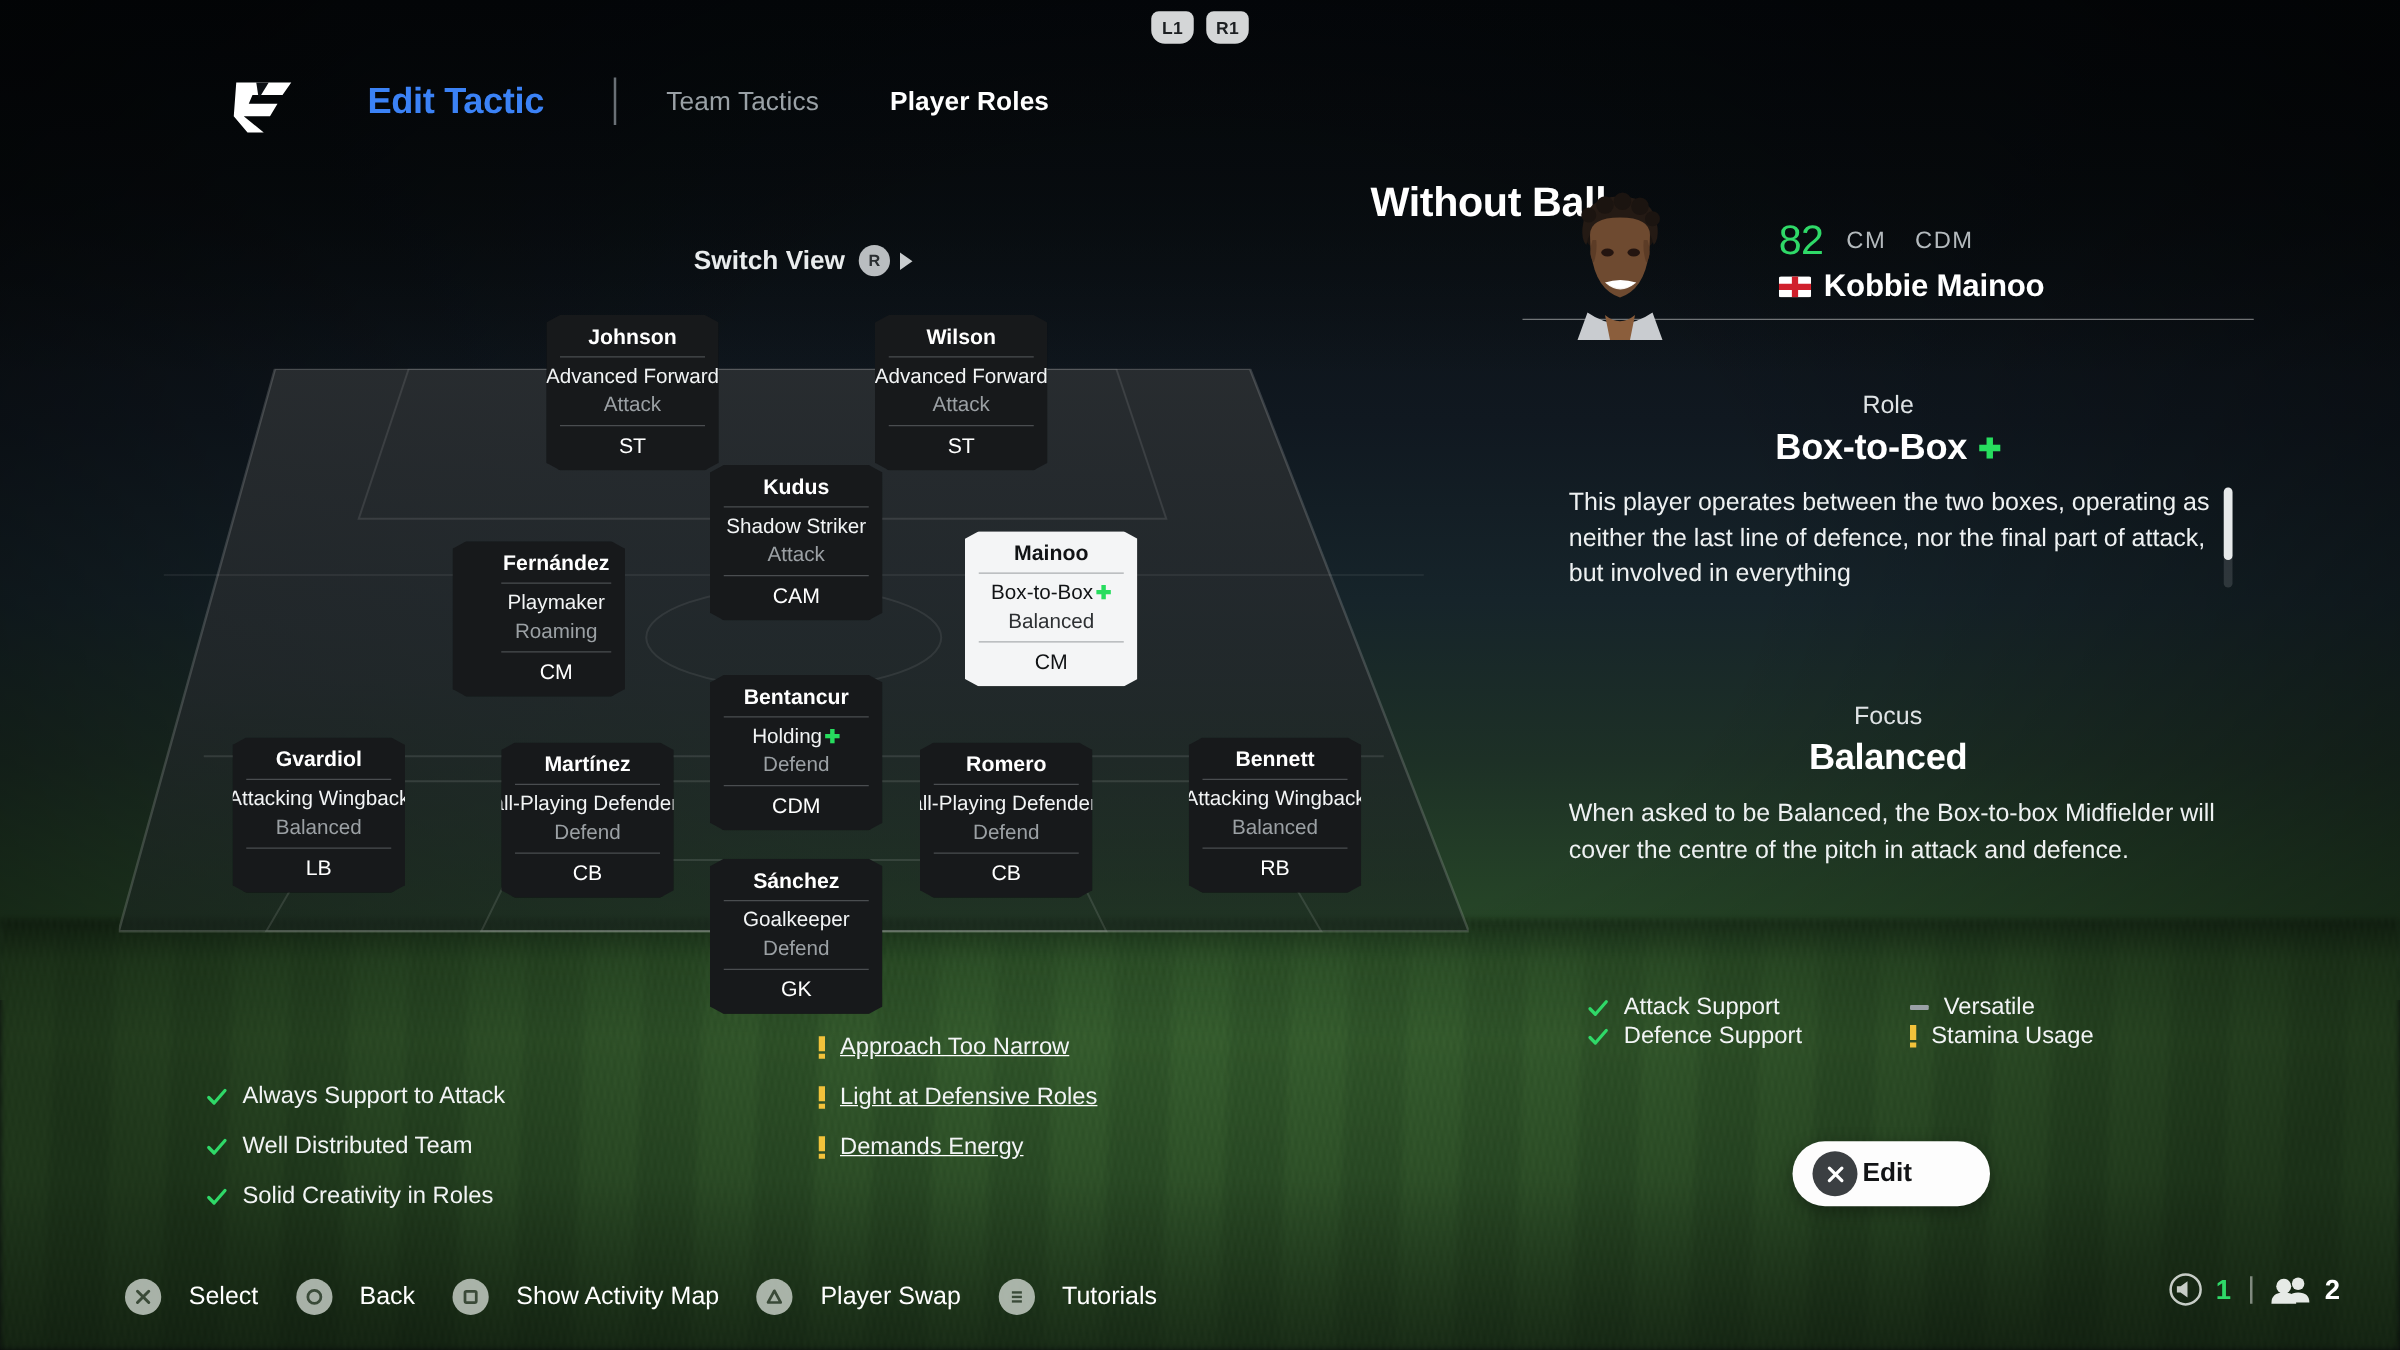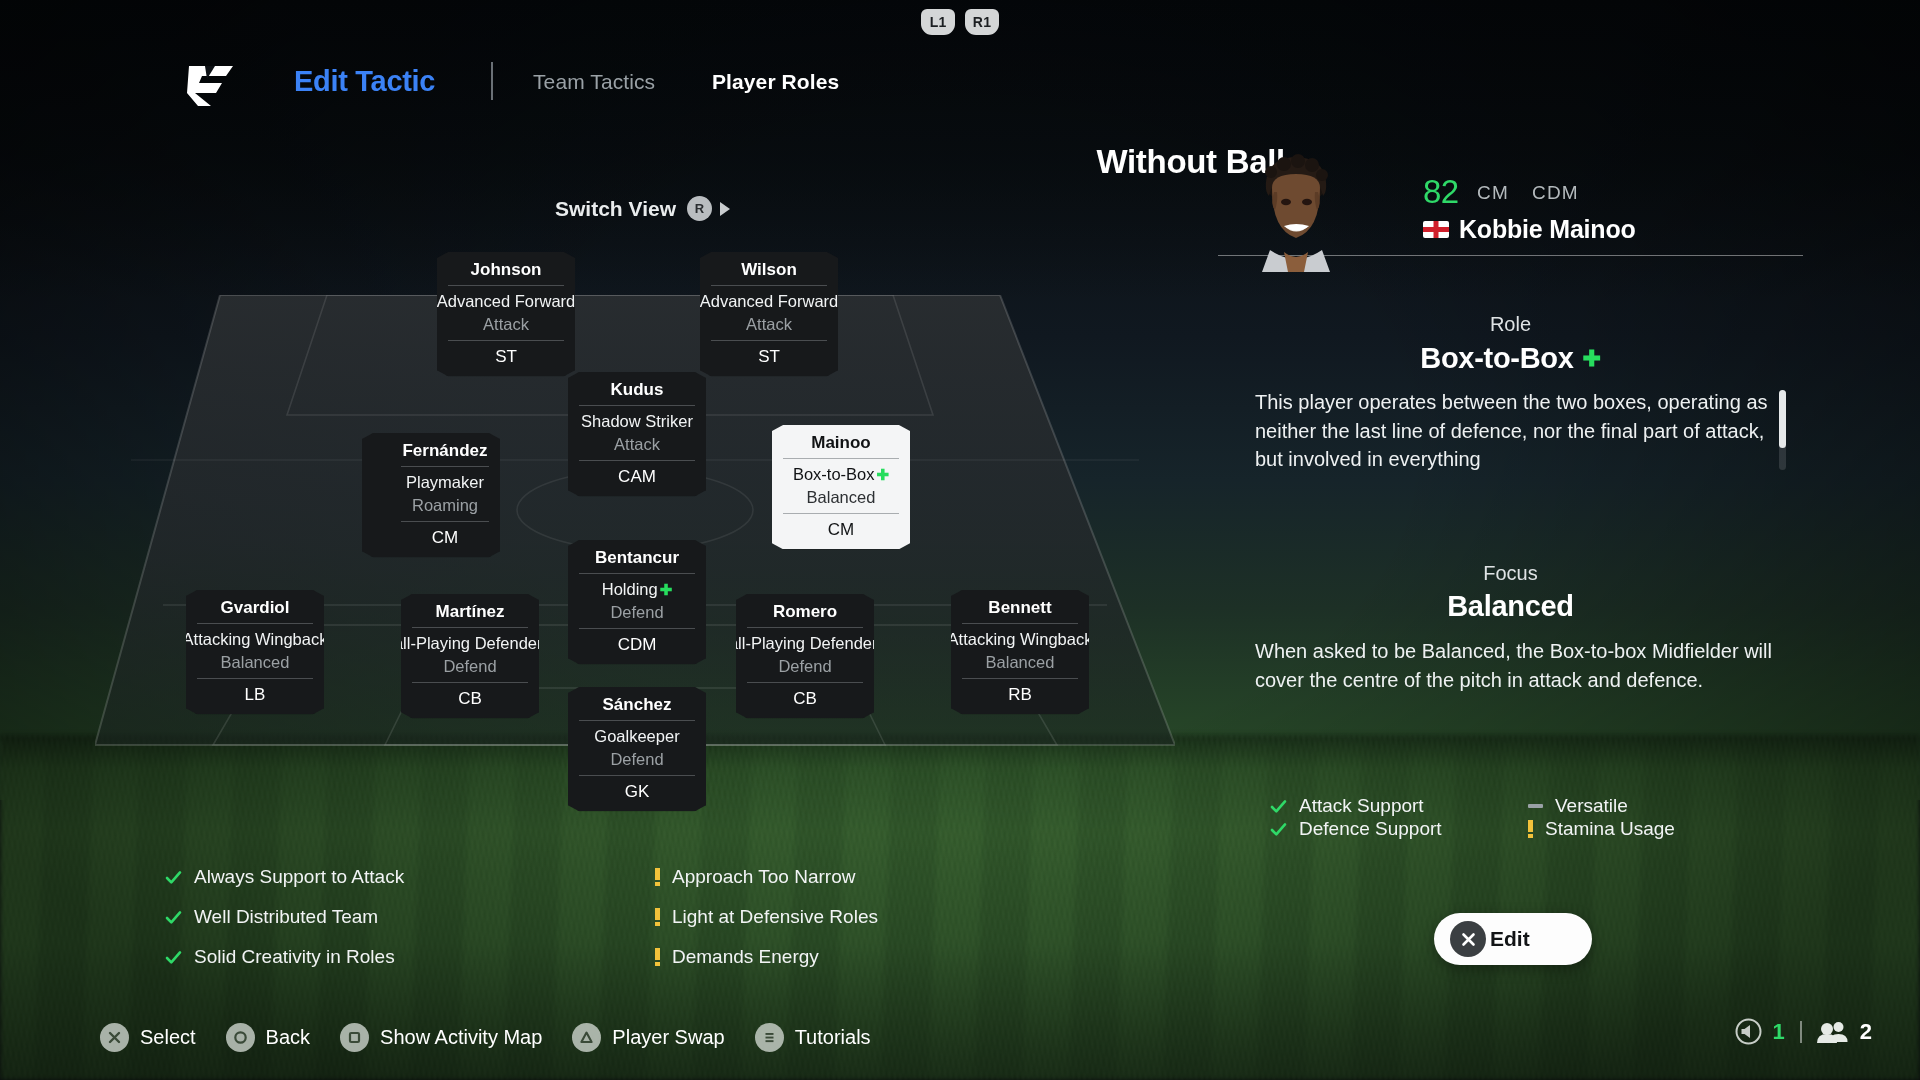--- a/index.html
+++ b/index.html
@@ -200,29 +200,29 @@
     cursor:pointer;
   }
   .xcircle {
     width:36px; height:36px; border-radius:50%; background:#3b3f42;
     display:flex; align-items:center; justify-content:center; flex:0 0 auto;
   }
   #edit-btn .elabel { font-size:21px; font-weight:bold; color:#121416; }
 
   
   #pros { position:absolute; left:165px; top:866px; width:420px; z-index:12; }
-  #cons { position:absolute; left:655px; top:866px; width:420px; z-index:12; }
+  #cons { position:absolute; left:655px; top:827px; width:420px; z-index:12;text-decoration:underline; }
   #pros .tag, #cons .tag { margin-bottom:18px; }
 
   
   #botbar {
     position:absolute; left:100px; top:1014px; height:46px; z-index:20;
     display:flex; align-items:center; gap:30px;
   }
-  .btn-item { display:flex; align-items:center; gap:11px; }
+  .btn-item { display:flex; align-items:center; gap:22px; }
   .ps-btn {
     width:29px; height:29px; border-radius:50%;
     background:rgba(205,212,205,0.80);
     display:flex; align-items:center; justify-content:center; flex:0 0 auto;
   }
   .btn-label { font-size:20px; color:#ffffff; }
 
   #statusbar {
     position:absolute; right:48px; top:1018px; z-index:20;
     display:flex; align-items:center; gap:11px;

